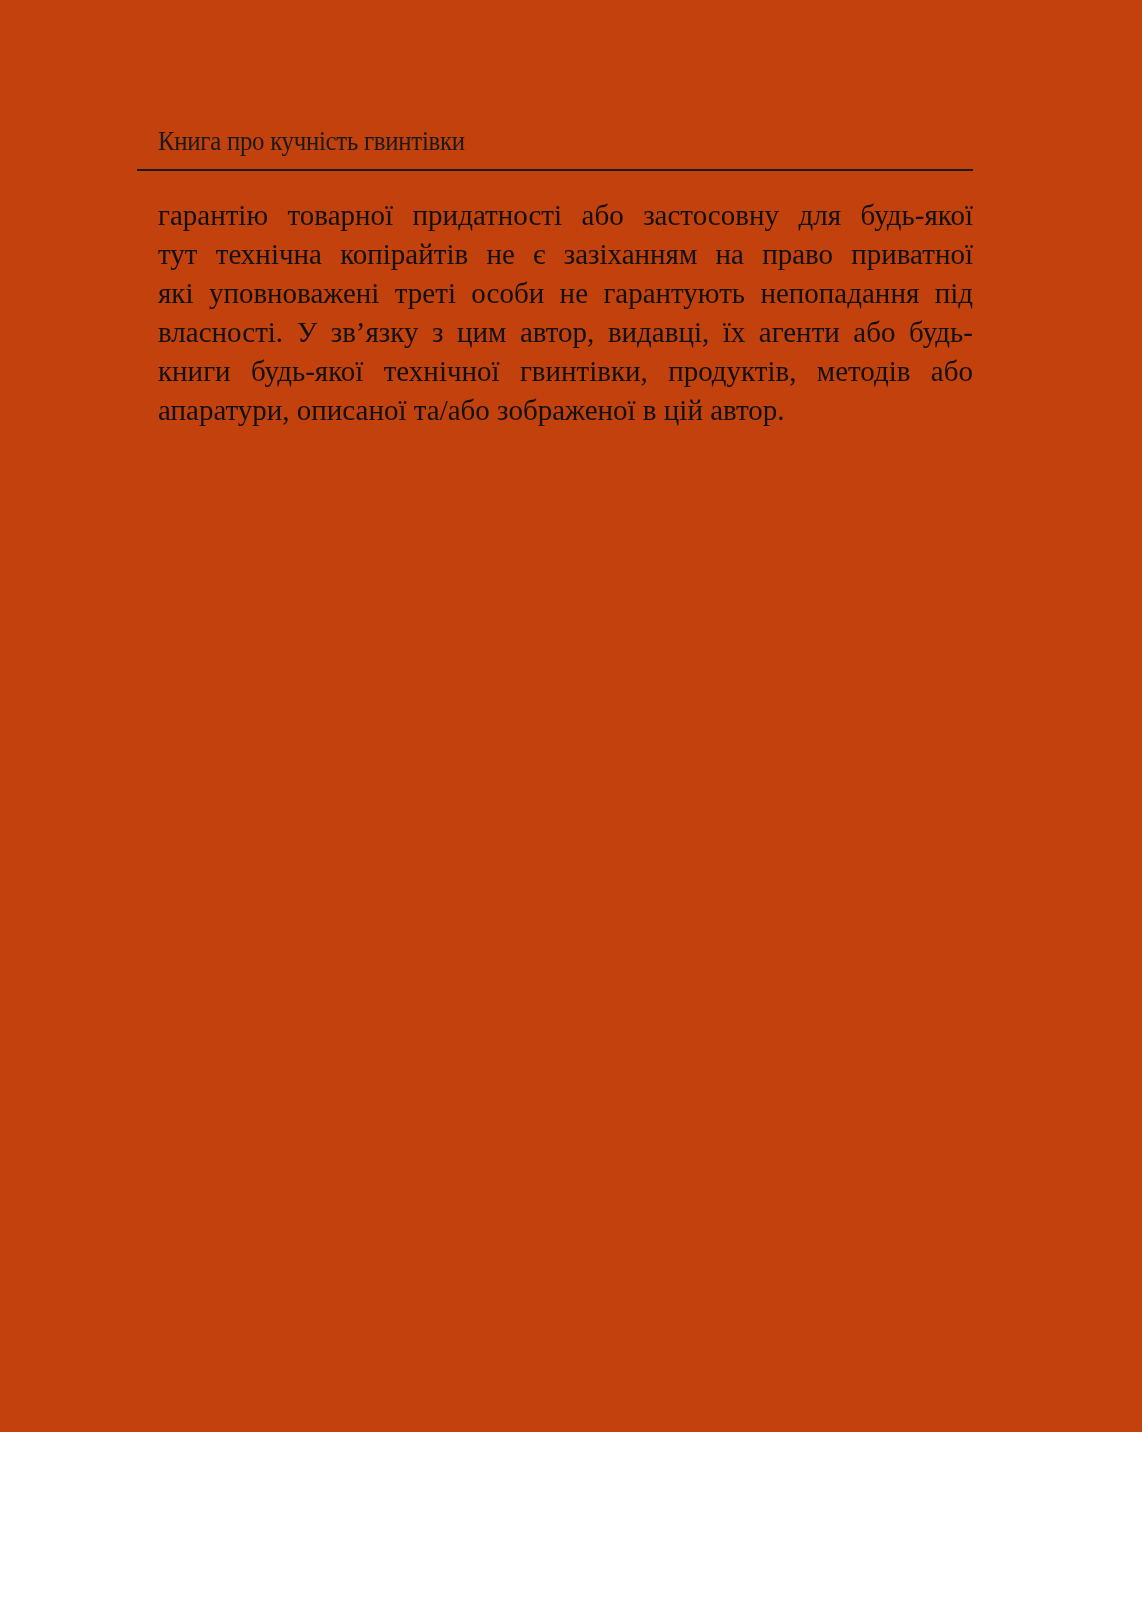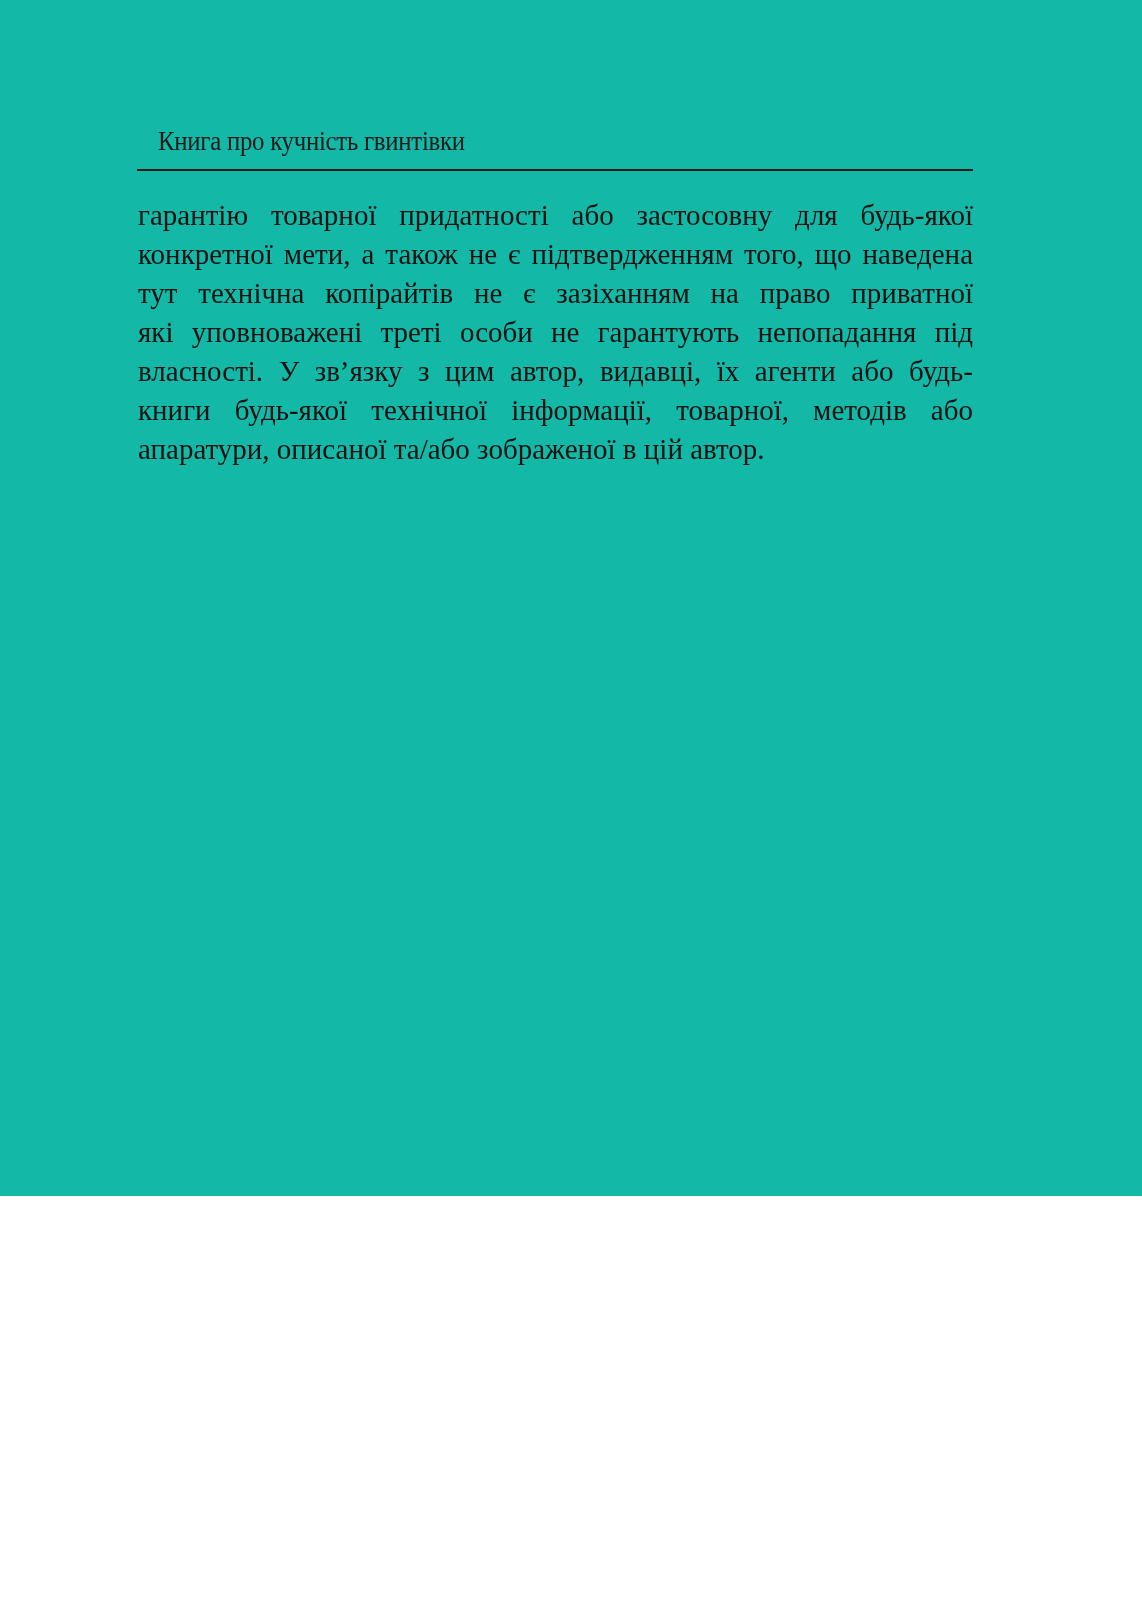--- a/index.html
+++ b/index.html
@@ -3,22 +3,22 @@
   <meta charset="utf-8">
   <style>
     html, body {
       margin: 0;
       padding: 0;
       background: #ffffff;
     }
     .page {
       position: relative;
       width: 1142px;
-      height: 1196px;
-      background: #14b8a6;
+      height: 1432px;
+      background: #c2410c;
       overflow: hidden;
     }
     .running-header {
       position: absolute;
       left: 158px;
       top: 126px;
       font-family: "Liberation Serif", "DejaVu Serif", serif;
       font-size: 27px;
       color: #1a1a1a;
       letter-spacing: -0.3px;
@@ -43,20 +43,21 @@
       font-size: 29px;
       line-height: 39px;
       color: #111111;
     }
     .line {
       display: block;
       white-space: nowrap;
       text-align: justify;
       text-align-last: justify;
       height: 39px;
+      margin-left: 20px;
     }
     .line.last {
       text-align-last: left;
     }
     .page-number {
       position: absolute;
       left: 0;
       width: 1142px;
       top: 1474px;
       text-align: center;
@@ -68,22 +69,21 @@
   </style>
 </head>
 <body>
 
 <div class="page">
   <div class="running-header">Книга про кучність гвинтівки</div>
   <div class="header-rule"></div>
 
   <div class="body-text">
     <span class="line">гарантію товарної придатності або застосовну для будь-якої</span>
-    <span class="line">конкретної мети, а також не є підтвердженням того, що наведена</span>
     <span class="line">тут технічна копірайтів не є зазіханням на право приватної</span>
     <span class="line">які уповноважені треті особи не гарантують непопадання під</span>
     <span class="line">власності. У зв’язку з цим автор, видавці, їх агенти або будь-</span>
-    <span class="line">книги будь-якої технічної інформації, товарної, методів або</span>
+    <span class="line">книги будь-якої технічної гвинтівки, продуктів, методів або</span>
     <span class="line last">апаратури, описаної та/або зображеної в цій автор.</span>
   </div>
 
   <div class="page-number">4</div>
 </div>
 
 </body></html>

